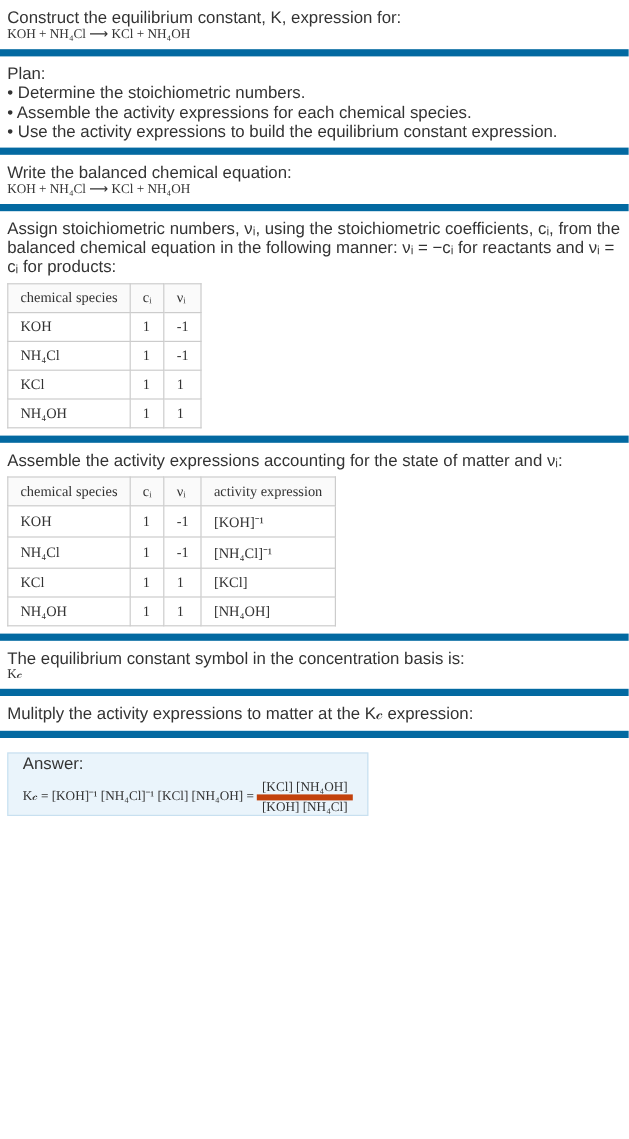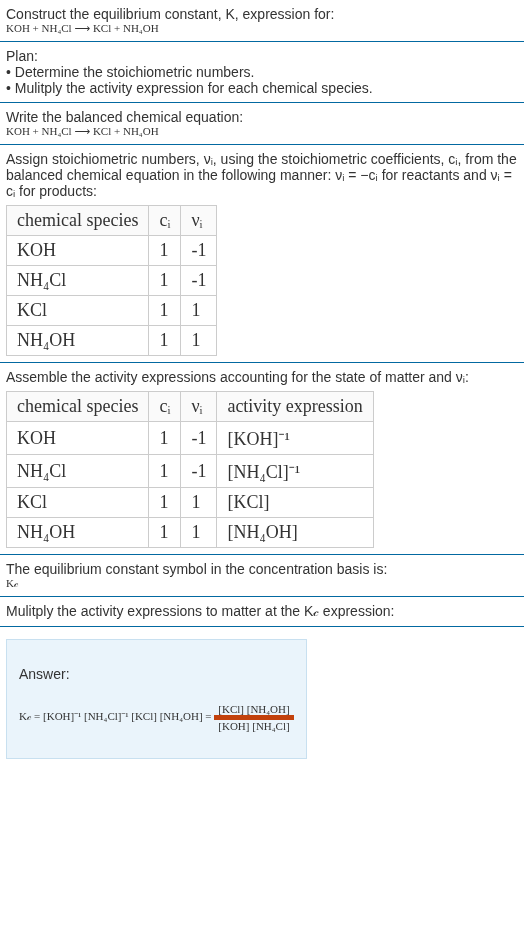--- a/index.html
+++ b/index.html
@@ -7,42 +7,42 @@
     margin: 0;
     padding: 0;
     font-family: "Segoe UI", Arial, sans-serif;
     font-size: 14px;
     color: #333;
     background: #fff;
     width: 524px;
   }
   .section {
     padding: 6px 6px;
-    border-bottom: 1px solid #0369a1;
+    border-bottom: 6px solid #0369a1;
   }
   .section.no-border { border-bottom: none; }
   .eq { font-family: "Times New Roman", serif; font-size: 11px; }
   .italic { }
   table.data {
     border-collapse: collapse;
     margin-top: 6px;
   }
   table.data th, table.data td {
     border: 1px solid #ccc;
     padding: 4px 10px;
     text-align: left;
     font-family: "Times New Roman", serif;
-    font-size: 18px;
+    font-size: 12px;
     font-weight: normal;
   }
   table.data th { background: #fafafa; }
   .answer-box {
     background: #eaf4fb;
     border: 1px solid #c8e0f0;
-    padding: 26px 12px;
+    padding: 0 12px;
     margin: 6px 0;
     display: inline-block;
   }
   .frac {
     display: inline-block;
     vertical-align: middle;
     text-align: center;
   }
   .frac .num { display: block; border-bottom: 5px solid #c2410c; padding: 0 4px; }
   .frac .den { display: block; padding: 0 4px; }
@@ -53,21 +53,22 @@
 <div class="section">
   <div>
     <span>Construct the equilibrium constant, K, expression for:</span>
   </div>
   <div class="eq">KOH + NH₄Cl ⟶ KCl + NH₄OH</div>
 </div>
 
 <div class="section">
   <div>Plan:</div>
   <div>• Determine the stoichiometric numbers.</div>
-  <div>• Mulitply the activity expression for each chemical species.</div>
+  <div>• Assemble the activity expressions for each chemical species.</div>
+  <div>• Use the activity expressions to build the equilibrium constant expression.</div>
 </div>
 
 <div class="section">
   <div>Write the balanced chemical equation:</div>
   <div class="eq">KOH + NH₄Cl ⟶ KCl + NH₄OH</div>
 </div>
 
 <div class="section">
   <div>Assign stoichiometric numbers, νᵢ, using the stoichiometric coefficients, cᵢ, from the balanced chemical equation in the following manner: νᵢ = −cᵢ for reactants and νᵢ = cᵢ for products:</div>
   <table class="data">
@@ -144,21 +145,21 @@
   <div class="eq italic">K𝒸</div>
 </div>
 
 <div class="section">
   <span>Mulitply the activity expressions to matter at the K𝒸 expression:</span>
 </div>
 
 <div class="section no-border">
   <div class="answer-box">
     <div>Answer:</div>
-    <div class="eq" style="margin-top:21px; white-space:nowrap;">
+    <div class="eq" style="margin-top:6px; white-space:nowrap;">
       <span class="italic">K𝒸 = [KOH]⁻¹ [NH₄Cl]⁻¹ [KCl] [NH₄OH] = </span>
       <span class="frac">
         <span class="num">[KCl] [NH₄OH]</span>
         <span class="den">[KOH] [NH₄Cl]</span>
       </span>
     </div>
   </div>
 </div>
 
 </body></html>

